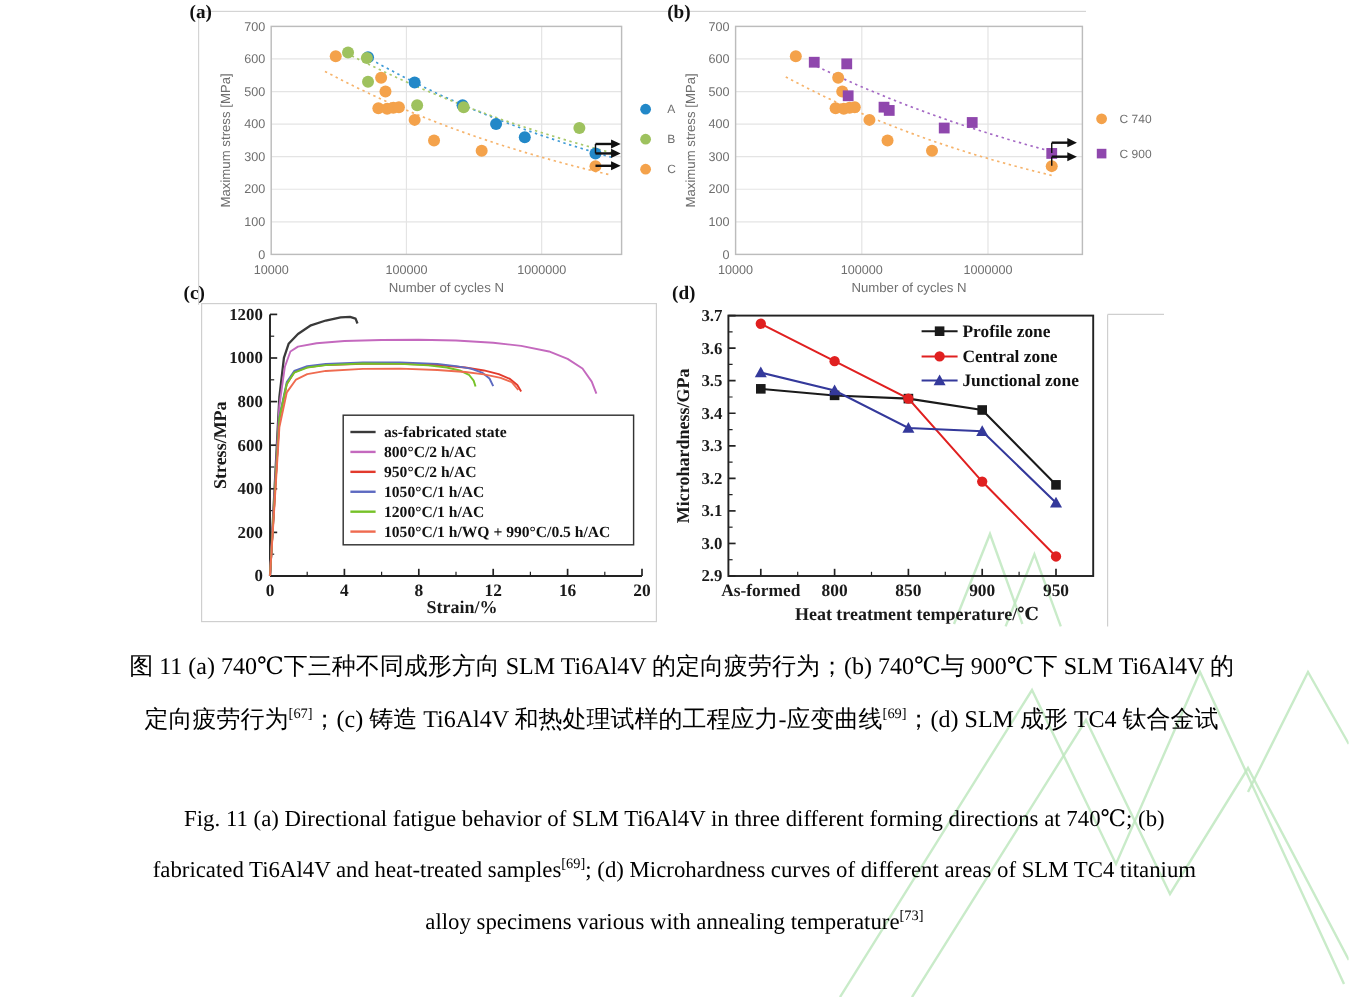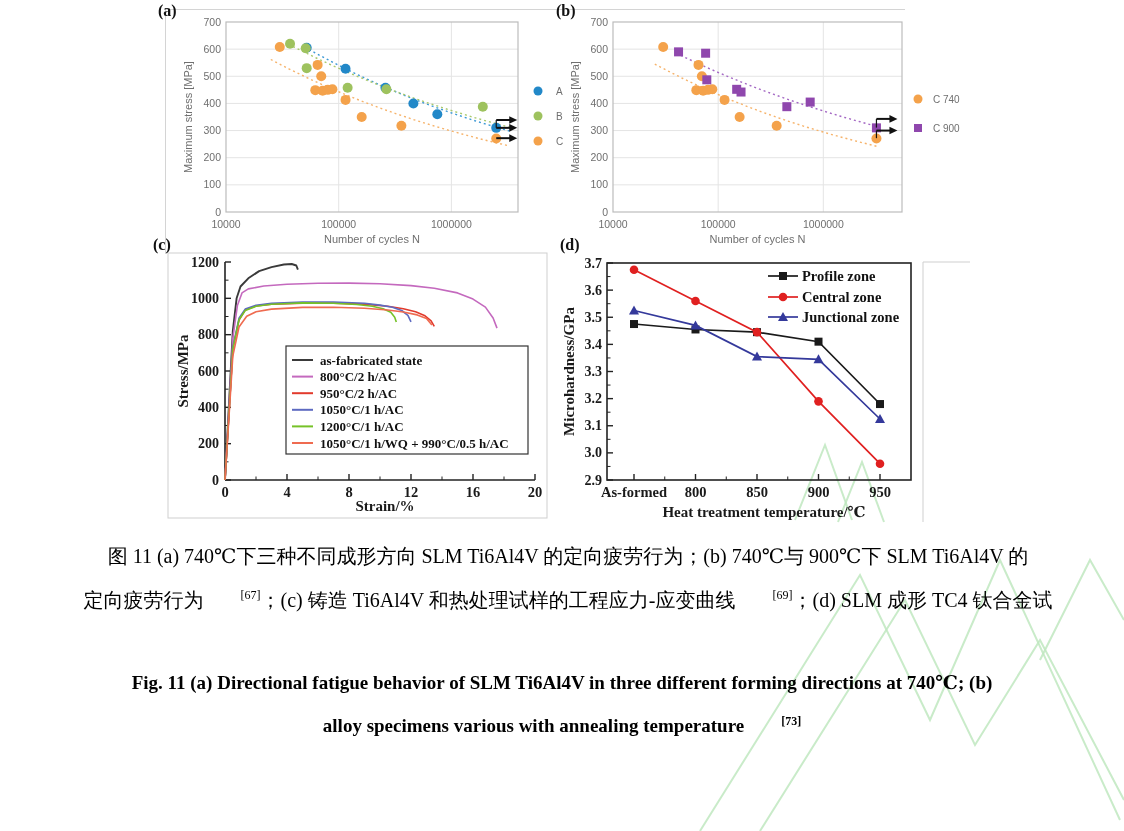--- a/index.html
+++ b/index.html
@@ -9,22 +9,22 @@
   .chart{z-index:2;}
   #watermark{left:0;top:0;z-index:1;}
   .frame-line{position:absolute;background:#d4d4d4;z-index:1;}
   .panel-label{position:absolute;z-index:3;font-family:"Liberation Serif","DejaVu Serif",serif;
                font-weight:bold;font-size:16px;color:#111;}
   .caption{position:absolute;left:0;width:1124px;text-align:center;z-index:3;
            font-family:"Liberation Serif","DejaVu Serif",serif;color:#000;}
   .caption.zh{top:534px;font-size:20px;}
   .caption.zh .cap-line{line-height:44px;padding-left:12px;}
   .caption.en{top:661px;font-size:19px;}
-  .caption.en .cap-line{line-height:43px;font-weight:bold;}
-  .cap-line sup{font-size:12px;line-height:0;margin-left:37px;}
+  .caption.en .cap-line{line-height:43px;}
+  .cap-line sup{font-size:12px;line-height:0;}
 </style>
 </head>
 <body>
 
 <div class="page">
   <svg id="watermark" width="1124" height="831">
       <polyline points="700,831 860,575 930,720 1000,560 1120,820" fill="none" stroke="#bfe8bf" stroke-width="2" opacity="0.85"></polyline>
       <polyline points="760,831 905,600 975,745 1040,640 1124,800" fill="none" stroke="#bfe8bf" stroke-width="2" opacity="0.85"></polyline>
       <polyline points="795,520 825,445 852,520" fill="none" stroke="#bfe8bf" stroke-width="2" opacity="0.85"></polyline>
       <polyline points="838,522 862,462 884,522" fill="none" stroke="#bfe8bf" stroke-width="2" opacity="0.85"></polyline>
@@ -310,15 +310,16 @@
       <line x1="363" y1="22" x2="363" y2="282" stroke="#cfcfcf" stroke-width="1"></line>
       <line x1="363" y1="22" x2="410" y2="22" stroke="#cfcfcf" stroke-width="1"></line>
     </svg>
 
   <div class="caption zh" id="cap-zh">
       <div class="cap-line">图 11 (a) 740℃下三种不同成形方向 SLM Ti6Al4V 的定向疲劳行为；(b) 740℃与 900℃下 SLM Ti6Al4V 的</div>
       <div class="cap-line">定向疲劳行为<sup>[67]</sup>；(c) 铸造 Ti6Al4V 和热处理试样的工程应力-应变曲线<sup>[69]</sup>；(d) SLM 成形 TC4 钛合金试</div>
     </div>
   <div class="caption en" id="cap-en">
       <div class="cap-line">Fig. 11 (a) Directional fatigue behavior of SLM Ti6Al4V in three different forming directions at 740℃; (b)</div>
+      <div class="cap-line">fabricated Ti6Al4V and heat-treated samples<sup>[69]</sup>; (d) Microhardness curves of different areas of SLM TC4 titanium</div>
       <div class="cap-line">alloy specimens various with annealing temperature<sup>[73]</sup></div>
     </div>
 </div>
 
 </body></html>

